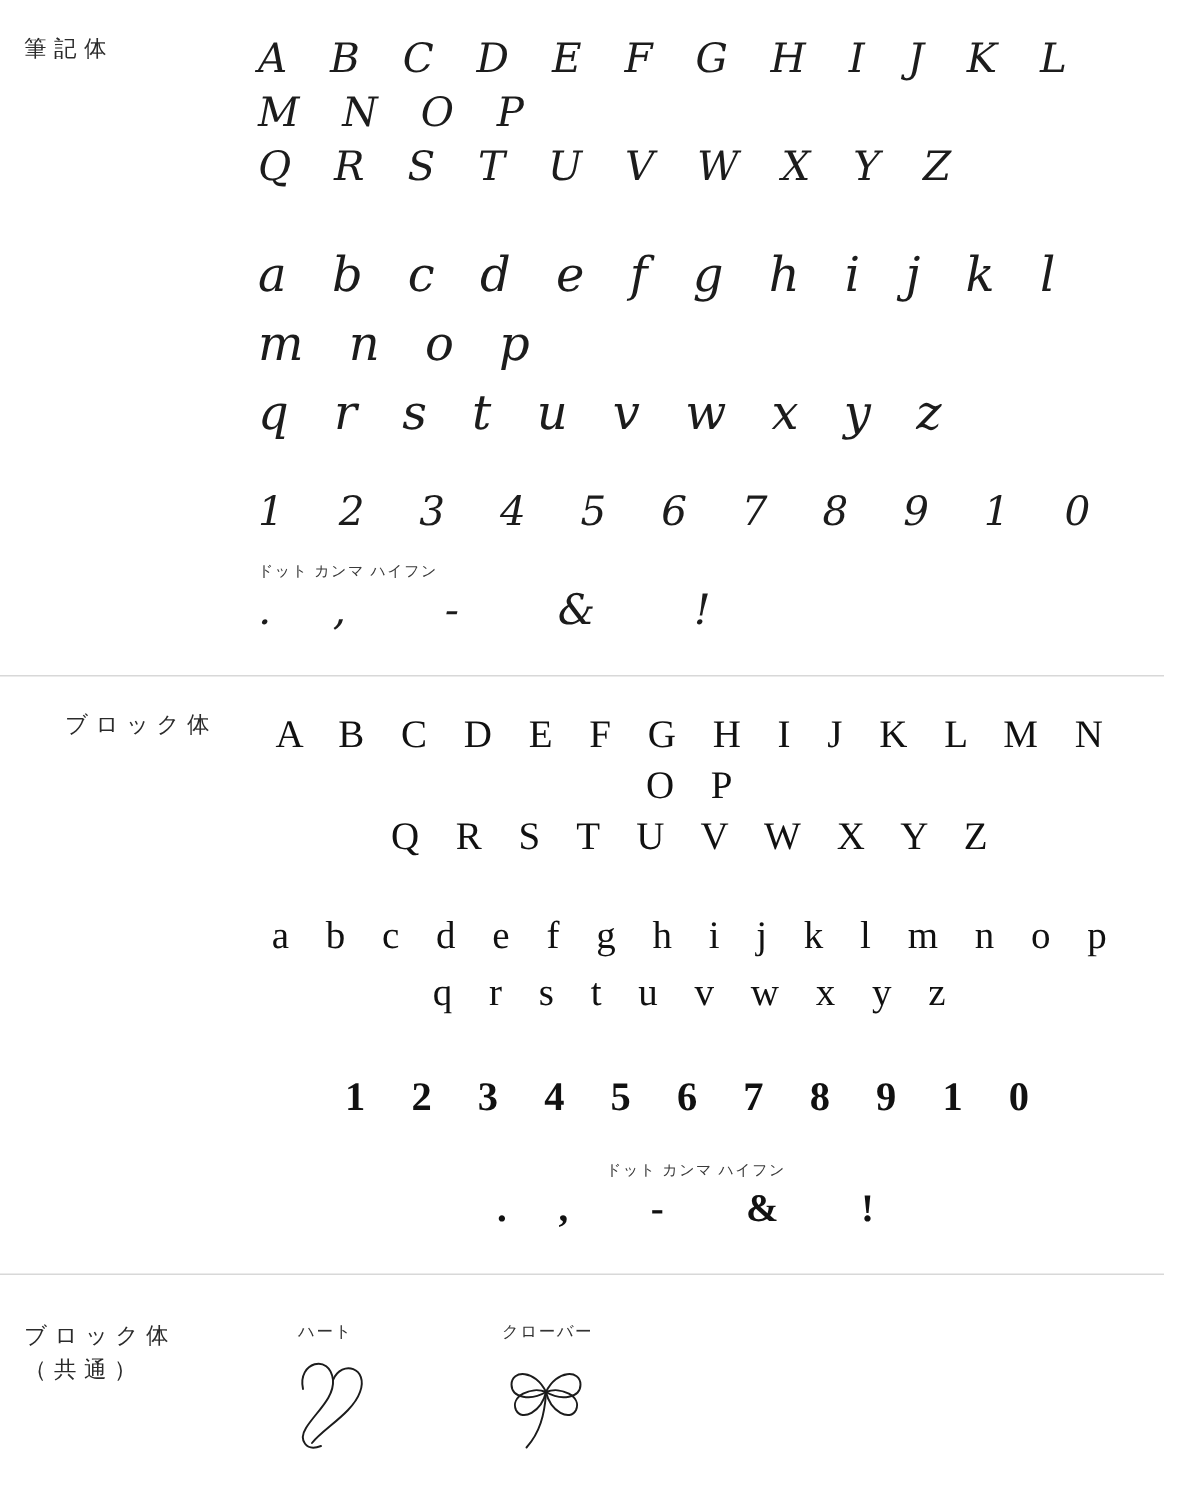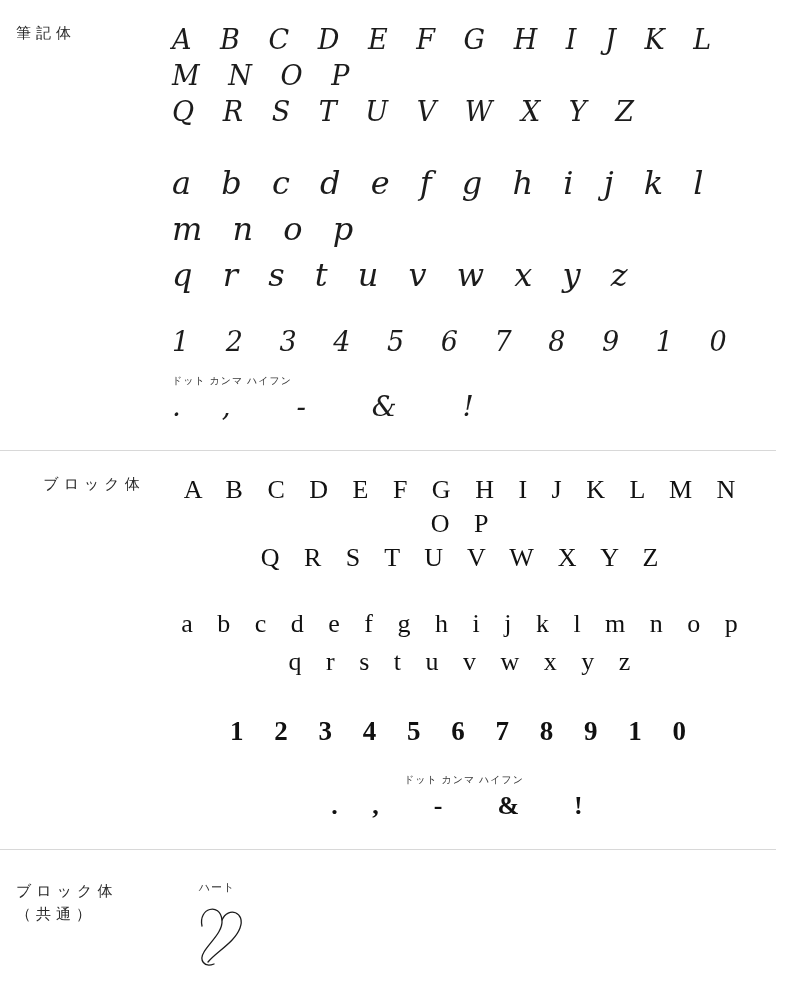--- a/index.html
+++ b/index.html
@@ -222,19 +222,31 @@
         <div class="motif-item">
           <div class="motif-name">ハート</div>
           <div class="motif-art">
             <svg width="70" height="76" viewBox="0 0 70 76" fill="none" stroke="#1c1c1c" stroke-width="1.3" stroke-linecap="round">
               <path d="M20 30 C16 12, 38 6, 40 24 C41 36, 28 46, 22 56 C17 64, 22 72, 32 68"></path>
               <path d="M40 24 C46 10, 64 16, 58 32 C53 46, 34 56, 26 66"></path>
             </svg>
           </div>
         </div>
 
+        <div class="motif-item">
+          <div class="motif-name">クローバー</div>
+          <div class="motif-art">
+            <svg width="76" height="78" viewBox="0 0 76 78" fill="none" stroke="#1c1c1c" stroke-width="1.3" stroke-linecap="round">
+              <path d="M37 33 C30 18, 14 18, 14 28 C14 37, 27 39, 37 33 Z"></path>
+              <path d="M37 33 C44 18, 60 18, 60 28 C60 37, 47 39, 37 33 Z"></path>
+              <path d="M37 33 C27 29, 13 36, 17 45 C21 53, 34 46, 37 33 Z"></path>
+              <path d="M37 33 C47 29, 61 36, 57 45 C53 53, 40 46, 37 33 Z"></path>
+              <path d="M37 34 C36 48, 33 60, 24 70"></path>
+            </svg>
+          </div>
+        </div>
 
 
       </div>
     </div>
   </div>
 
 </div>
 
 </body></html>

